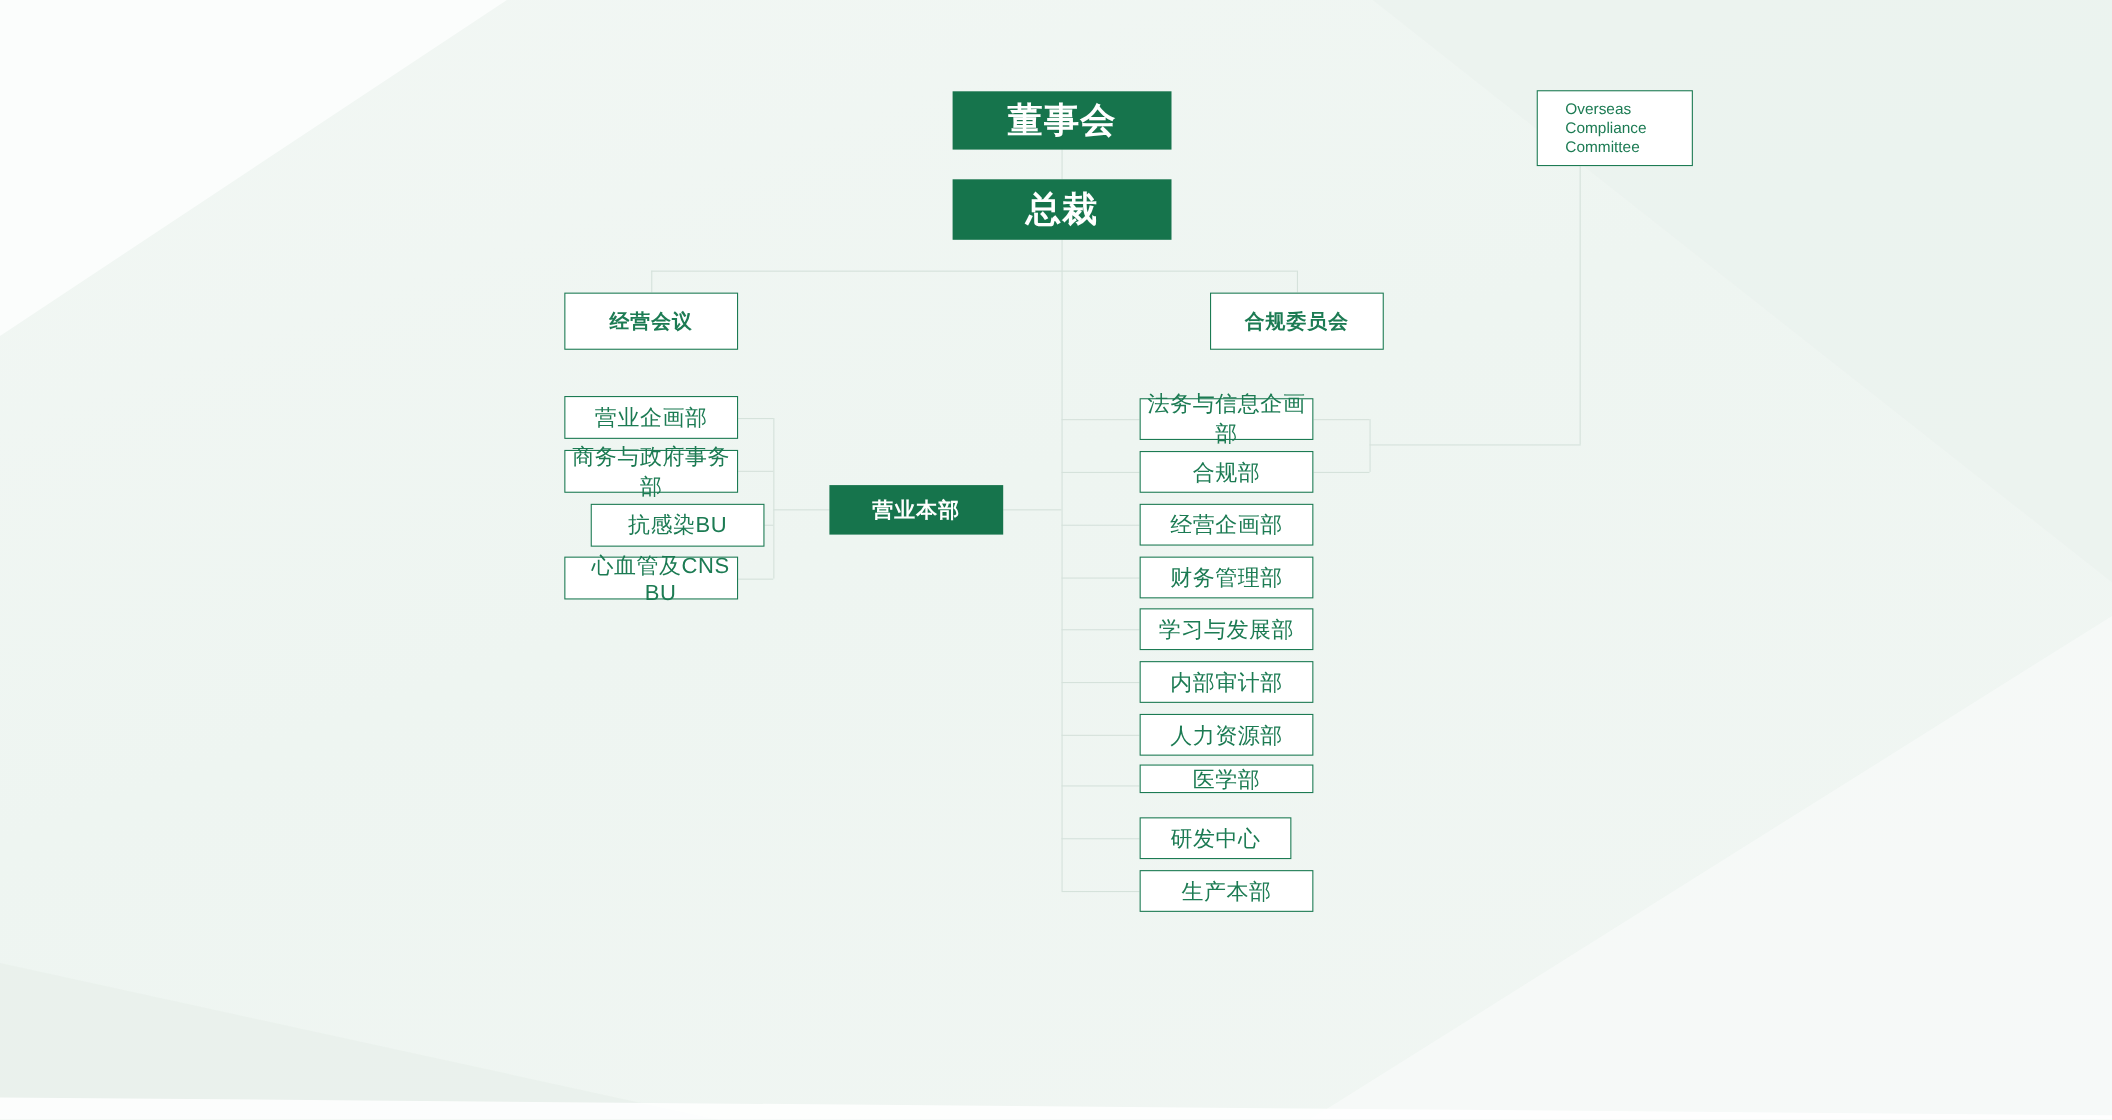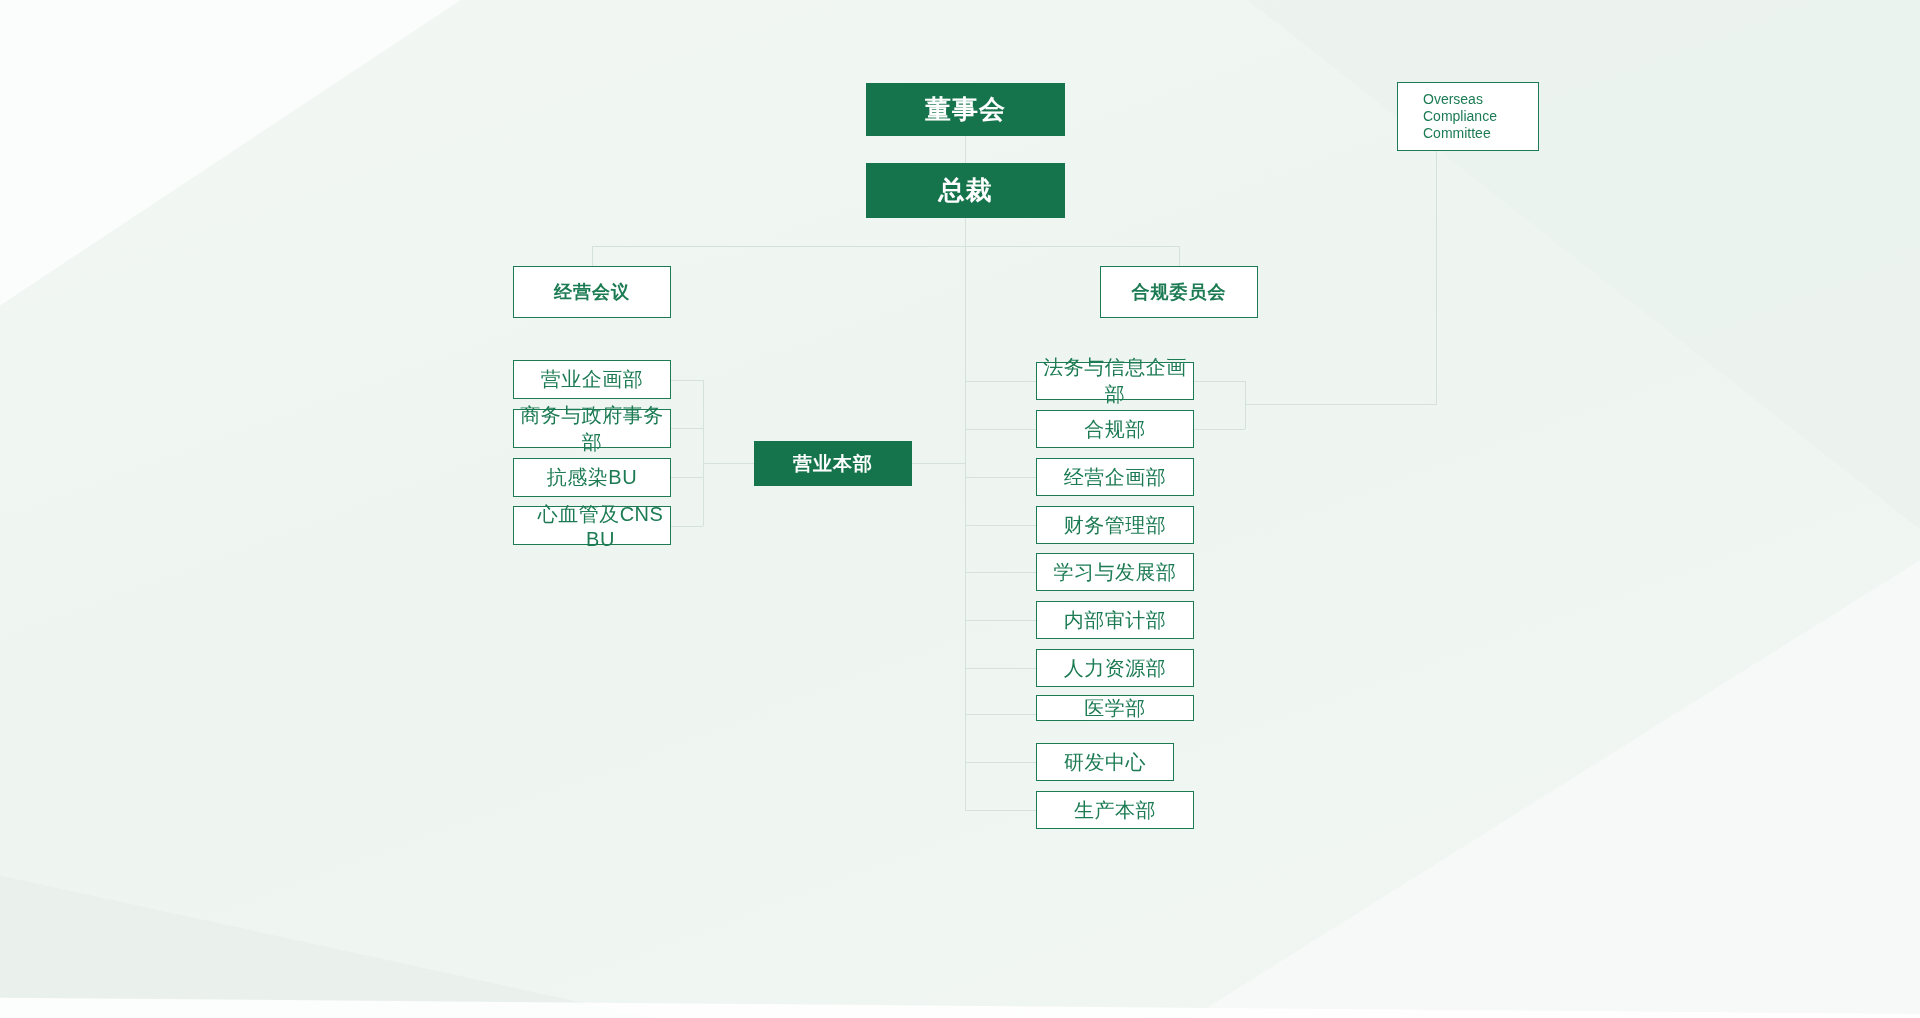--- a/index.html
+++ b/index.html
@@ -18,21 +18,21 @@
   .tri5{background:#ffffff;clip-path:polygon(0 98%,100% 99.6%,100% 100%,0 100%);opacity:.85;}
 
   .node{
     position:absolute;box-sizing:border-box;
     display:flex;align-items:center;justify-content:center;
     text-align:center;letter-spacing:1px;
   }
   .g{background:#16744c;color:#ffffff;font-weight:bold;}
   .o{background:#ffffff;border:1.5px solid #1c7b53;color:#1c7b53;}
   .b{font-weight:bold;}
-  .f26{font-size:26px;}
+  .f26{font-size:32px;}
   .f19{font-size:19px;}
   .f18{font-size:18px;}
   .f16{font-size:20px;letter-spacing:0.5px;}
   .oc{
     flex-direction:column;align-items:flex-start;justify-content:center;
     padding-left:25px;font-size:14px;line-height:17px;text-align:left;letter-spacing:0;margin-left:32px;
   }
   .ln{position:absolute;background:#d5e2db;}
 </style>
 </head>
@@ -88,21 +88,21 @@
   </div>
 
   <div class="node o b f18" style="left:513px;top:266px;width:158px;height:52px;">经营会议</div>
 
   <div class="node o b f18" style="left:1100px;top:266px;width:158px;height:52px;">合规委员会</div>
 
   <div class="node g f19" style="left:754px;top:441px;width:158px;height:45px;">营业本部</div>
 
   <div class="node o f16" style="left:513px;top:360px;width:158px;height:39px;">营业企画部</div>
   <div class="node o f16" style="left:513px;top:409px;width:158px;height:39px;text-align:center;">商务与政府事务部</div>
-  <div class="node o f16" style="left:513px;top:458px;width:158px;height:39px;">抗感染BU</div>
+  <div class="node o f16" style="left:537px;top:458px;width:158px;height:39px;">抗感染BU</div>
   <div class="node o f16" style="left:513px;top:506px;width:158px;height:39px;padding-left:17px;">心血管及CNS BU</div>
 
   <div class="node o f16" style="left:1036px;top:362px;width:158px;height:38px;">法务与信息企画部</div>
   <div class="node o f16" style="left:1036px;top:410px;width:158px;height:38px;">合规部</div>
   <div class="node o f16" style="left:1036px;top:458px;width:158px;height:38px;">经营企画部</div>
   <div class="node o f16" style="left:1036px;top:506px;width:158px;height:38px;">财务管理部</div>
   <div class="node o f16" style="left:1036px;top:553px;width:158px;height:38px;">学习与发展部</div>
   <div class="node o f16" style="left:1036px;top:601px;width:158px;height:38px;">内部审计部</div>
   <div class="node o f16" style="left:1036px;top:649px;width:158px;height:38px;">人力资源部</div>
   <div class="node o f16" style="left:1036px;top:695px;width:158px;height:26px;">医学部</div>

